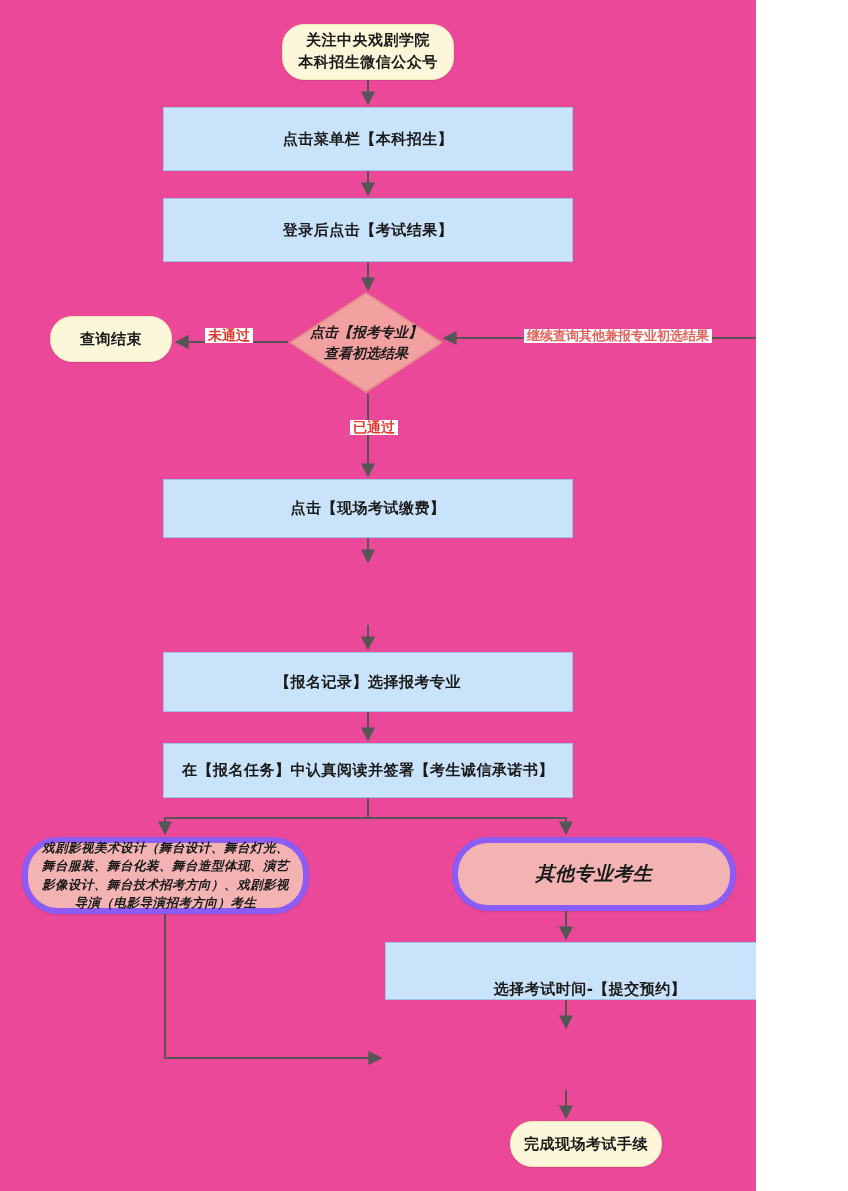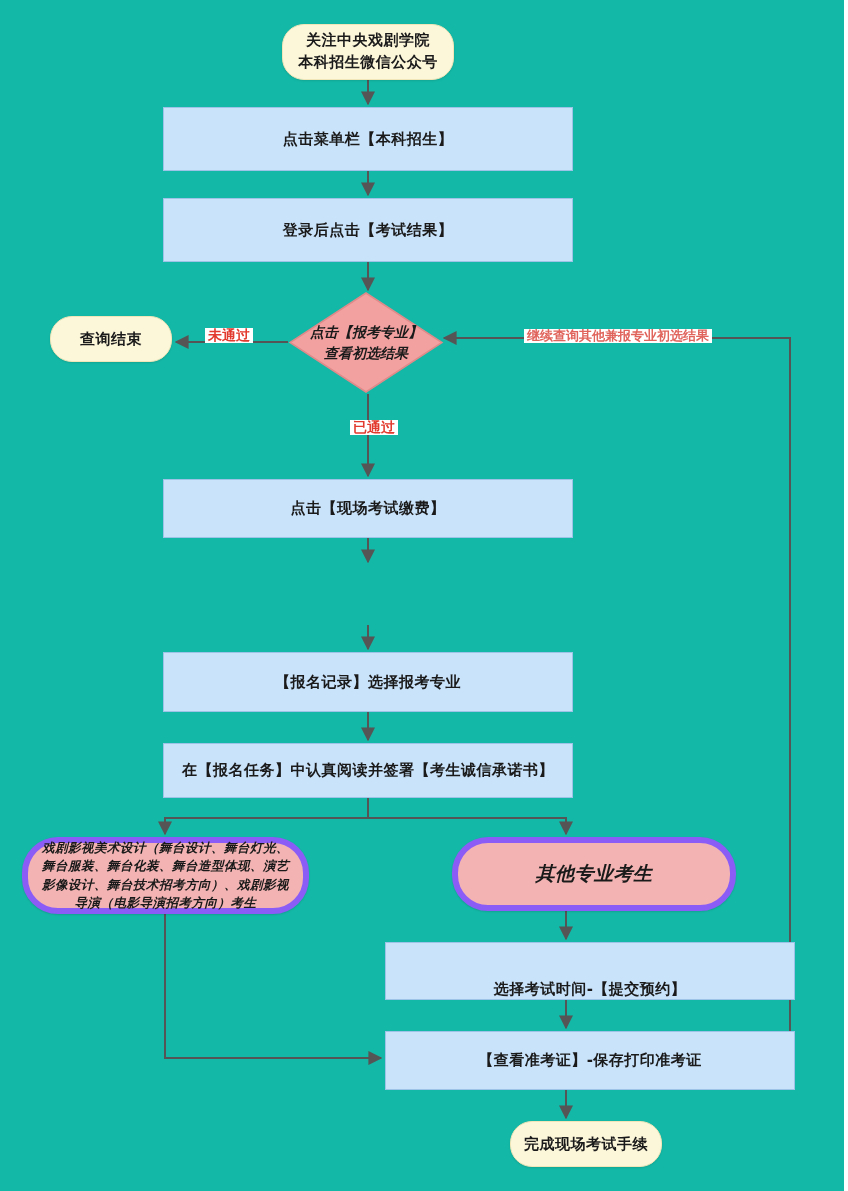--- a/index.html
+++ b/index.html
@@ -2,23 +2,23 @@
 <html><head>
 <meta charset="utf-8">
 <style>
   html,body{margin:0;padding:0;background:#ffffff;}
   body{
     font-family:"DejaVu Sans","Liberation Sans",sans-serif;
     -webkit-font-smoothing:antialiased;
   }
   #stage{
     position:relative;
-    width:844px;
+    width:756px;
     height:1191px;
-    background:#14b8a6;
+    background:#ec4899;
     overflow:hidden;
   }
   svg#wires{
     position:absolute;
     left:0;top:0;
     width:848px;height:1191px;
     pointer-events:none;
   }
   .node{
     position:absolute;
@@ -183,21 +183,18 @@
   </div>
 
   <div class="node pill big" style="left:452px;top:837px;width:284px;height:74px;">
     <span>其他专业考生</span>
   </div>
 
   <div class="node rect" style="left:385px;top:942px;width:410px;height:58px;align-items:flex-end;">
     <span>选择考试时间-【提交预约】</span>
   </div>
 
-  <div class="node rect" style="left:385px;top:1031px;width:410px;height:59px;">
-    <span>【查看准考证】-保存打印准考证</span>
-  </div>
 
   <div class="node term" style="left:510px;top:1121px;width:152px;height:46px;">
     <span>完成现场考试手续</span>
   </div>
 
 </div>
 
 </body></html>

